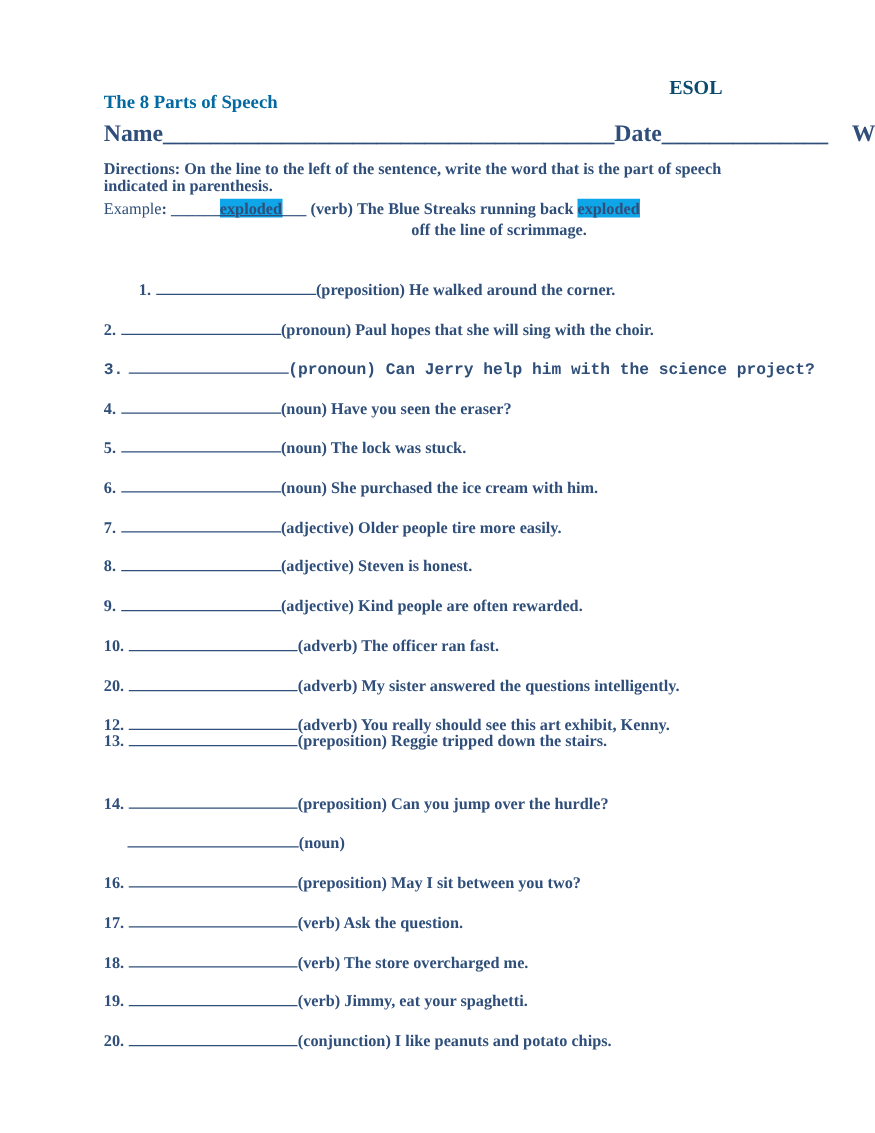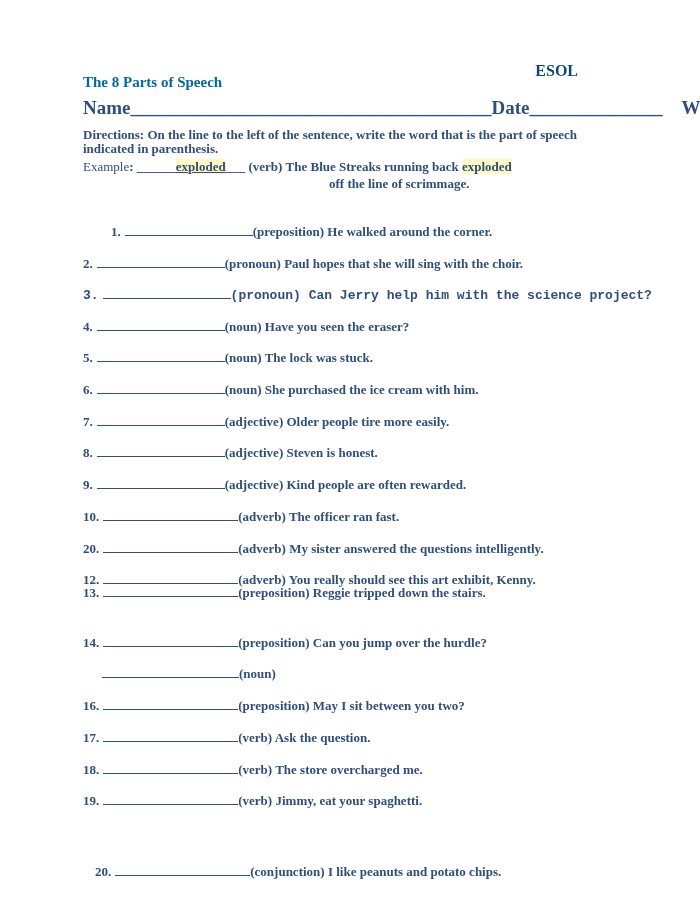--- a/index.html
+++ b/index.html
@@ -9,21 +9,21 @@
     color: #2f4f7a;
   }
   .abs { position: absolute; white-space: nowrap; }
   .title { left: 83px; top: 74px; font-size: 15px; font-weight: bold; color: #0369a1; }
   .esol { right: 122px; top: 62px; font-size: 16px; font-weight: bold; color: #0c4a6e; }
   .nameline { left: 83px; top: 97px; font-size: 19px; font-weight: bold; }
   .u { text-decoration: underline; }
   .directions { left: 83px; top: 128px; font-size: 13px; font-weight: bold; line-height: 14px; white-space: normal; width: 500px; }
   .example { left: 83px; top: 159px; font-size: 13px; line-height: 15px; }
   .example b { font-weight: bold; }
-  .hl { background: #fef9c3; font-weight: bold; }
+  .hl { background: #0ea5e9; font-weight: bold; }
   .example2 { left: 329px; top: 176px; font-size: 13px; font-weight: bold; }
   .item { left: 83px; font-size: 13px; font-weight: bold; }
   .num { display: inline-block; }
   .blank { display: inline-block; border-bottom: 1px solid #2f4f7a; width: 128px; height: 11px; margin-left: 4px; vertical-align: baseline; }
   .item.two .blank { width: 135px; }
   .noun-only { left: 102px; font-size: 13px; font-weight: bold; }
   .noun-only .blank { width: 137px; margin-left: 0; }
 </style>
 </head>
 <body>
@@ -59,14 +59,14 @@
     <div class="abs item two" style="top: 509px;"><span class="num">10.</span><span class="blank"></span><span>(adverb)</span> <span>The officer ran fast.</span></div>
     <div class="abs item two" style="top: 541px;"><span class="num">20.</span><span class="blank"></span><span>(adverb)</span> <span>My sister answered the questions intelligently.</span></div>
     <div class="abs item two" style="top: 572px;"><span class="num">12.</span><span class="blank"></span><span>(adverb)</span> <span>You really should see this art exhibit, Kenny.</span></div>
     <div class="abs item two" style="top: 585px;"><span class="num">13.</span><span class="blank"></span><span>(preposition)</span> <span>Reggie tripped down the stairs.</span></div>
     <div class="abs item two" style="top: 635px;"><span class="num">14.</span><span class="blank"></span><span>(preposition)</span> <span>Can you jump over the hurdle?</span></div>
     <div class="abs noun-only" style="top: 666px;"><span class="blank"></span><span>(noun)</span></div>
     <div class="abs item two" style="top: 698px;"><span class="num">16.</span><span class="blank"></span><span>(preposition)</span> <span>May I sit between you two?</span></div>
     <div class="abs item two" style="top: 730px;"><span class="num">17.</span><span class="blank"></span><span>(verb)</span> <span>Ask the question.</span></div>
     <div class="abs item two" style="top: 762px;"><span class="num">18.</span><span class="blank"></span><span>(verb)</span> <span>The store overcharged me.</span></div>
     <div class="abs item two" style="top: 793px;"><span class="num">19.</span><span class="blank"></span><span>(verb)</span> <span>Jimmy, eat your spaghetti.</span></div>
-    <div class="abs item two" style="top: 864px; margin-left: 12px;"><span class="num">20.</span><span class="blank"></span><span>(conjunction)</span> <span>I like peanuts and potato chips.</span></div>
+    <div class="abs item two" style="top: 825px;"><span class="num">20.</span><span class="blank"></span><span>(conjunction)</span> <span>I like peanuts and potato chips.</span></div>
   </div>
 
 </body></html>

